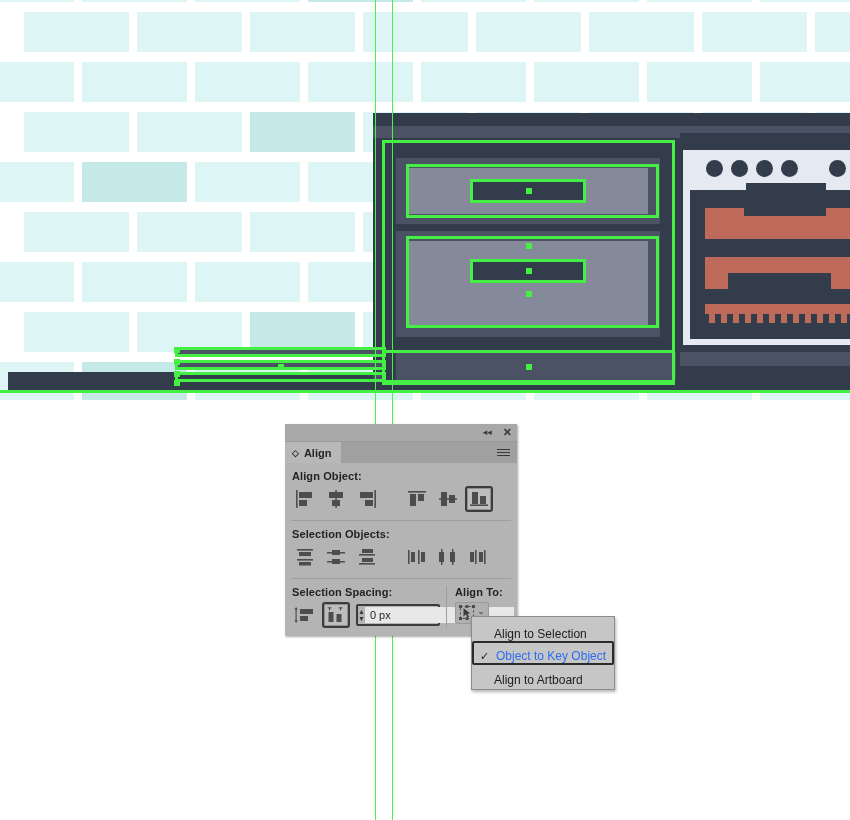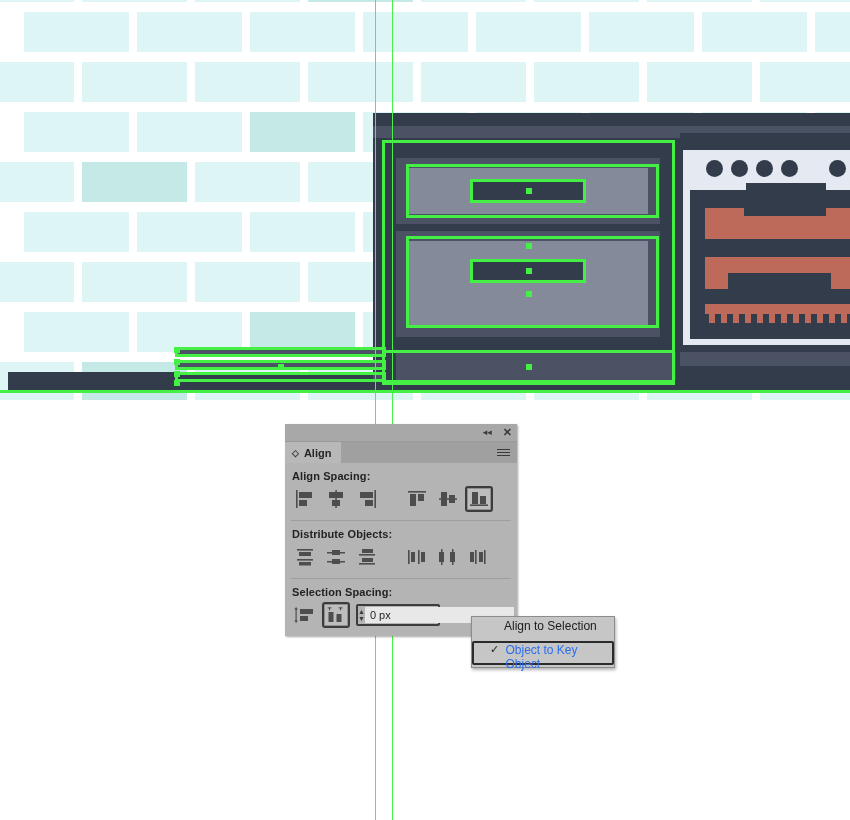--- a/index.html
+++ b/index.html
@@ -80,22 +80,22 @@
   }
 
   
   #alignto-menu{
     position:absolute;left:471px;top:616px;width:142px;
     background:#c6c6c6;border:1px solid #8d8d8d;
     box-shadow:1px 2px 3px rgba(0,0,0,.3);
     z-index:70;padding:2px 0;
   }
   .menu-item{
-    height:22px;display:flex;align-items:flex-start;
-    font-size:12px;color:#1c1c1c;padding-left:16px;cursor:pointer;box-sizing:border-box;
+    height:22px;display:flex;align-items:flex-end;
+    font-size:12px;color:#1c1c1c;padding-left:6px;cursor:pointer;box-sizing:border-box;
   }
   .menu-item .check{width:16px;font-size:11px;color:#1c1c1c;}
   .menu-item.active{
     background:#c6c6c6;color:#2b6df0;border:2px solid #2b2b2b;border-radius:2px;
     height:24px;
   }
   .menu-item.active .check{color:#1c1c1c;}
 </style>
 </head>
 <body>
@@ -266,21 +266,21 @@
     <div class="tabrow-spacer"></div>
     <div class="hamburger">
         <i></i>
         <i></i>
         <i></i>
       </div>
   </div>
 
   <div class="panel-body">
 
-    <div class="sec-label">Align Spacing:</div>
+    <div class="sec-label">Align Object:</div>
     <div class="btnrow">
       <div class="abtn">
         <svg width="20" height="18">
             <rect x="1" y="0" width="1.6" height="18" fill="#4d4d4d"></rect>
             <rect x="4" y="2" width="13" height="6" fill="#4d4d4d"></rect>
             <rect x="4" y="10" width="8" height="6" fill="#4d4d4d"></rect>
           </svg>
       </div>
       <div class="abtn">
         <svg width="20" height="18">
@@ -314,21 +314,21 @@
         <svg width="18" height="16">
             <rect x="0" y="13.4" width="18" height="1.6" fill="#4d4d4d"></rect>
             <rect x="2" y="1" width="6" height="12" fill="#4d4d4d"></rect>
             <rect x="10" y="5" width="6" height="8" fill="#4d4d4d"></rect>
           </svg>
       </div>
     </div>
 
     <div class="divider"></div>
 
-    <div class="sec-label">Distribute Objects:</div>
+    <div class="sec-label">Selection Objects:</div>
     <div class="btnrow">
       <div class="abtn">
         <svg width="22" height="18">
             <rect x="3" y="1" width="16" height="1.6" fill="#4d4d4d"></rect>
             <rect x="5" y="4" width="12" height="4" fill="#4d4d4d"></rect>
             <rect x="3" y="11" width="16" height="1.6" fill="#4d4d4d"></rect>
             <rect x="5" y="14" width="12" height="3.5" fill="#4d4d4d"></rect>
           </svg>
       </div>
       <div class="abtn">
@@ -400,27 +400,49 @@
           </div>
           <div class="spin-field">
             <div class="spin-arrows">
                 <span>▲</span>
                 <span>▼</span>
               </div>
             <input class="spin-input" type="text" value="0 px" style="">
           </div>
         </div>
       </div>
+      <div class="col-right">
+        <div class="sec-label" style="padding-left:0;">Align To:</div>
+        <div class="btnrow" style="padding:0;">
+          <div class="alignto-btn">
+            <svg width="17" height="16">
+              <rect x="1.5" y="1.5" width="13" height="12" fill="none" stroke="#4d4d4d" stroke-width="1" stroke-dasharray="2.2,2"></rect>
+              <rect x="0" y="0" width="3" height="3" fill="#4d4d4d"></rect>
+              <rect x="13" y="0" width="3" height="3" fill="#4d4d4d"></rect>
+              <rect x="0" y="12" width="3" height="3" fill="#4d4d4d"></rect>
+              <rect x="13" y="12" width="3" height="3" fill="#4d4d4d"></rect>
+              <rect x="6.5" y="0" width="3" height="3" fill="#4d4d4d"></rect>
+              <rect x="6.5" y="12" width="3" height="3" fill="#4d4d4d"></rect>
+              <path d="M4.5 3.2 L4.5 11.5 L6.8 9.3 L8.4 12.6 L10 11.8 L8.4 8.7 L11.3 8.5 Z" fill="#3a3a3a"></path>
+            </svg>
+            <span style="font-size:9px;color:#3a3a3a;line-height:1;margin-top:-3px;">⌄</span>
+          </div>
+        </div>
+      </div>
     </div>
 
   </div>
 </div>
 
 <div id="alignto-menu">
   <div class="menu-item">
     <span class="check"></span>
     <span>Align to Selection</span>
   </div>
   <div class="menu-item active">
     <span class="check">✓</span>
     <span>Object to Key Object</span>
   </div>
+  <div class="menu-item">
+    <span class="check"></span>
+    <span>Align to Artboard</span>
+  </div>
 </div>
 
 </body></html>

